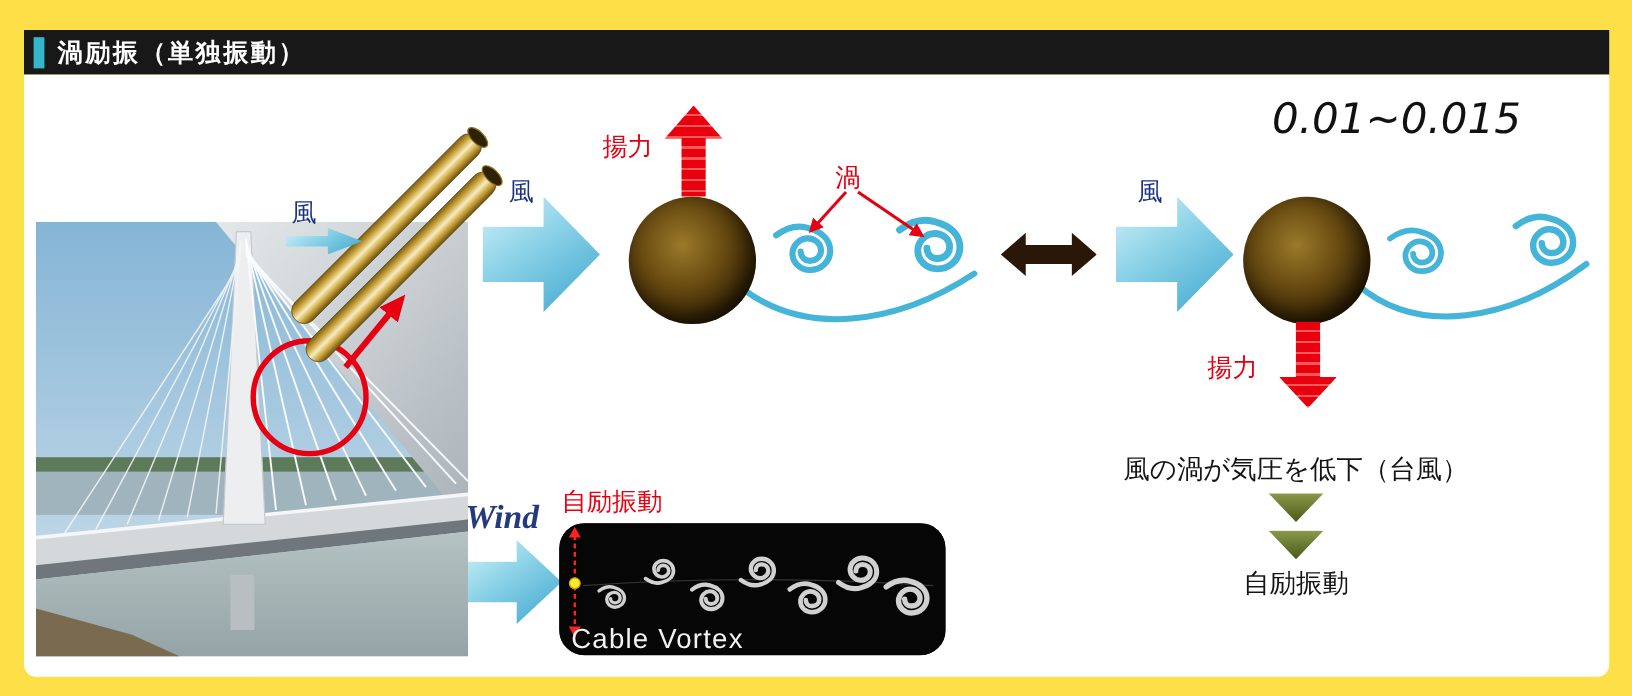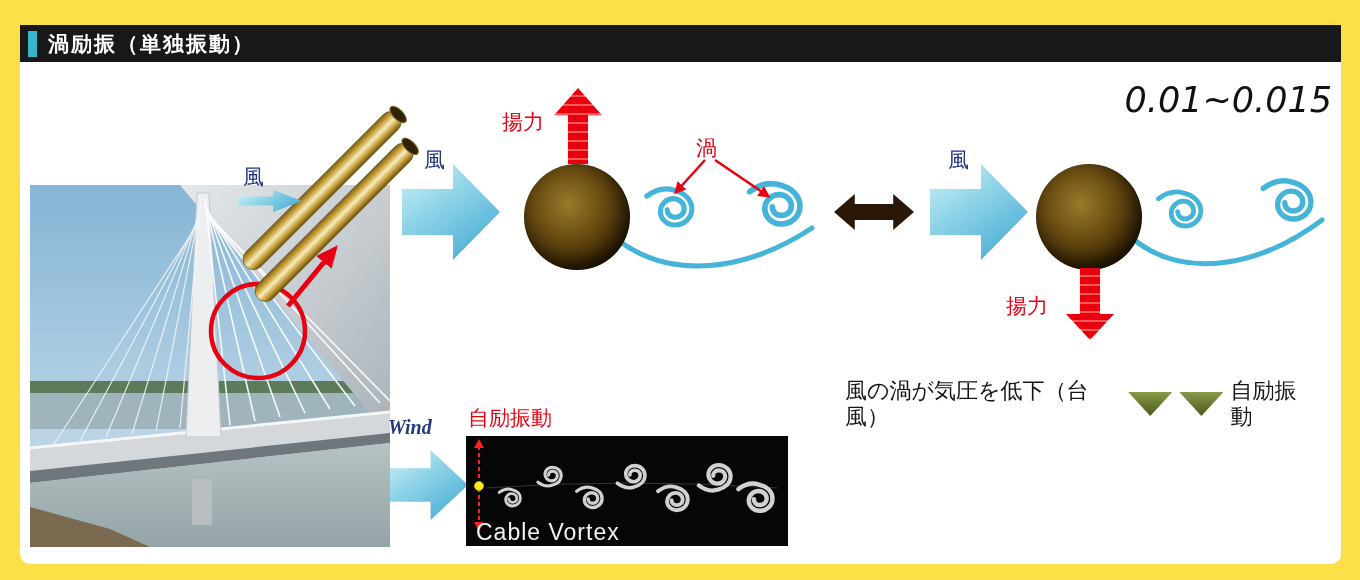--- a/index.html
+++ b/index.html
@@ -10,21 +10,21 @@
           display:flex;align-items:center;z-index:5;}
   .accent{width:9px;height:26px;background:#35b6c9;margin-left:8px;}
   .title{color:#ffffff;font-size:21px;font-weight:bold;margin-left:11px;letter-spacing:2px;}
   
   .panel{position:absolute;left:20px;top:62px;width:1321px;height:502px;background:#ffffff;
          border-radius:0 0 10px 10px;z-index:1;}
   .jp{position:absolute;font-weight:normal;font-size:21px;z-index:6;}
   .blue{color:#1d3380;}
   .redtxt{color:#e60012;}
   
-  .coef{position:absolute;left:1060px;top:80px;width:272px;text-align:right;
+  .coef{position:absolute;left:1060px;top:80px;width:272px;
         font-family:"DejaVu Sans",sans-serif;font-style:italic;font-size:35px;color:#111;z-index:6;}
   
   .photo{position:absolute;left:30px;top:185px;width:360px;height:362px;z-index:2;}
   
   .cyanarrow{position:absolute;z-index:6;
     background:linear-gradient(145deg,#d2f1f8 0%,#8fd4e8 40%,#3da5cf 100%);
     clip-path:polygon(0 26%,52% 26%,52% 0,100% 50%,52% 100%,52% 74%,0 74%);}
   .cyanarrow.small{clip-path:polygon(0 30%,55% 30%,55% 0,100% 50%,55% 100%,55% 70%,0 70%);}
   
   .sphere{position:absolute;width:106px;height:106px;border-radius:50%;z-index:6;
@@ -33,26 +33,26 @@
   
   .redarrow{position:absolute;z-index:6;
     background:repeating-linear-gradient(180deg,#e8000e 0 7px,#ff5a5a 7px 9px);}
   .redarrow.up{clip-path:polygon(50% 0,100% 36%,71% 36%,71% 100%,29% 100%,29% 36%,0 36%);}
   .redarrow.down{clip-path:polygon(29% 0,71% 0,71% 64%,100% 64%,50% 100%,0 64%,29% 64%);}
   
   .darkarrow{position:absolute;left:834px;top:194px;width:80px;height:36px;background:#2b1708;z-index:6;
     clip-path:polygon(0 50%,26% 0,26% 28%,74% 28%,74% 0,100% 50%,74% 100%,74% 72%,26% 72%,26% 100%);}
   
   .vimg{position:absolute;left:466px;top:436px;width:322px;height:110px;background:#060606;
-        overflow:hidden;z-index:6;}
+        overflow:hidden;z-index:6;border-radius:21px;}
   .vcaption{position:absolute;left:10px;bottom:0px;color:#f2f2f2;font-size:23px;letter-spacing:1px;z-index:7;}
   .windEn{position:absolute;left:388px;top:416px;font-family:"Liberation Serif",serif;
-          font-style:italic;font-weight:bold;font-size:20px;color:#233a7d;z-index:6;}
-  
-  .flow{position:absolute;left:845px;top:378px;width:470px;display:flex;flex-direction:row;
+          font-style:italic;font-weight:bold;font-size:28px;color:#233a7d;z-index:6;}
+  
+  .flow{position:absolute;left:845px;top:378px;width:470px;display:flex;flex-direction:column;
         align-items:center;gap:7px;z-index:6;}
   .flow-step{font-size:22px;color:#141414;line-height:26px;}
   .flow-arrow{width:46px;height:24px;clip-path:polygon(0 0,100% 0,50% 100%);
         background:linear-gradient(180deg,#8a9a4a,#49591a);}
   
   .overlay{position:absolute;left:0;top:0;width:1360px;height:580px;z-index:4;pointer-events:none;}
 </style>
 </head>
 <body>
 

